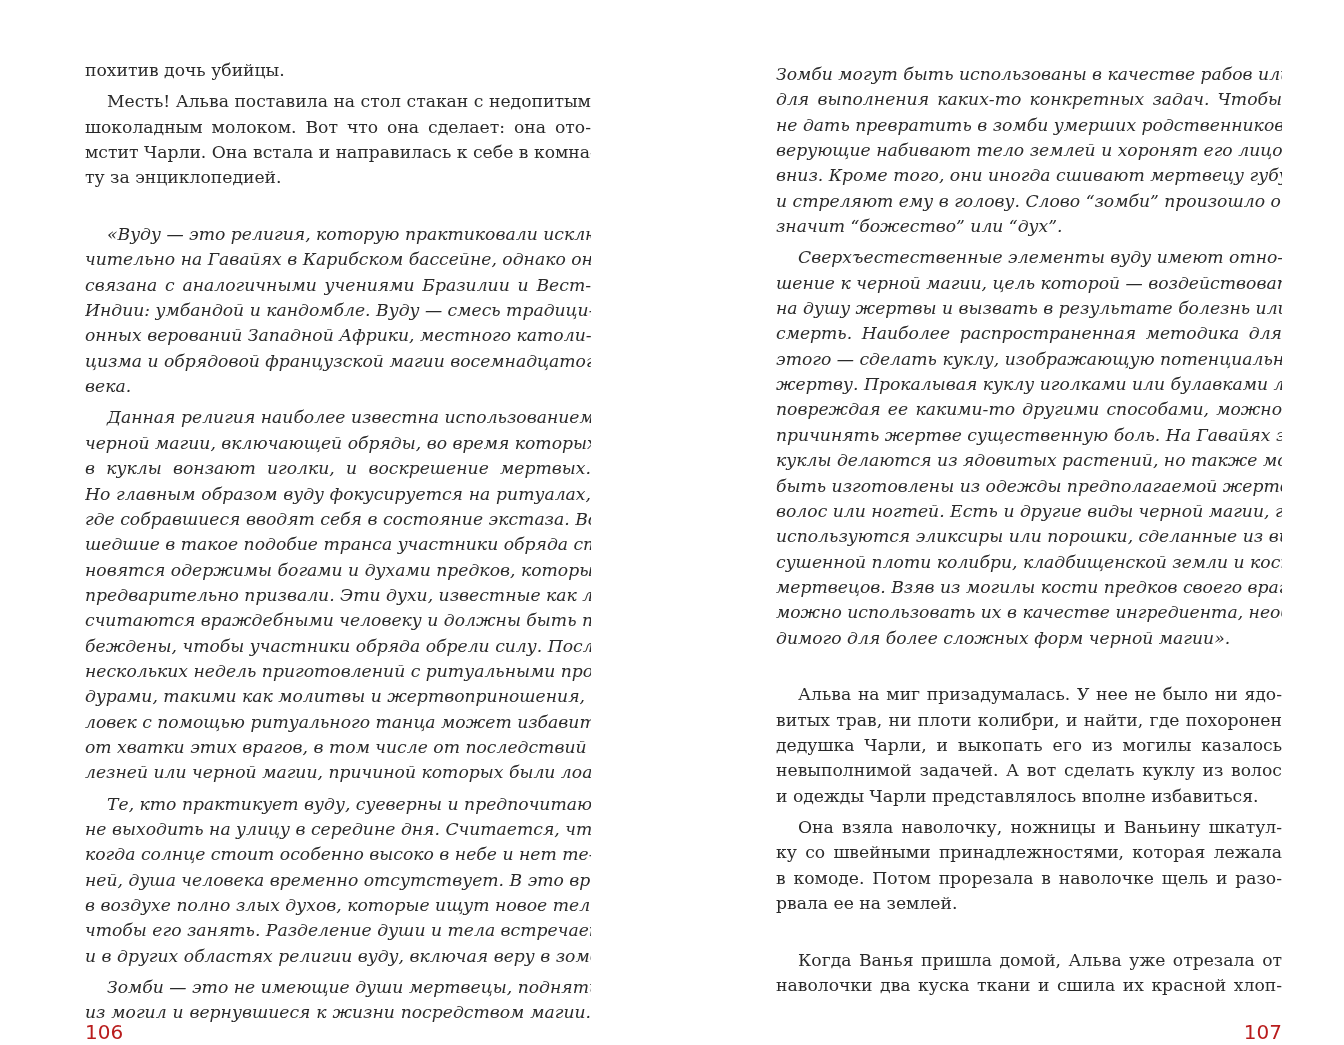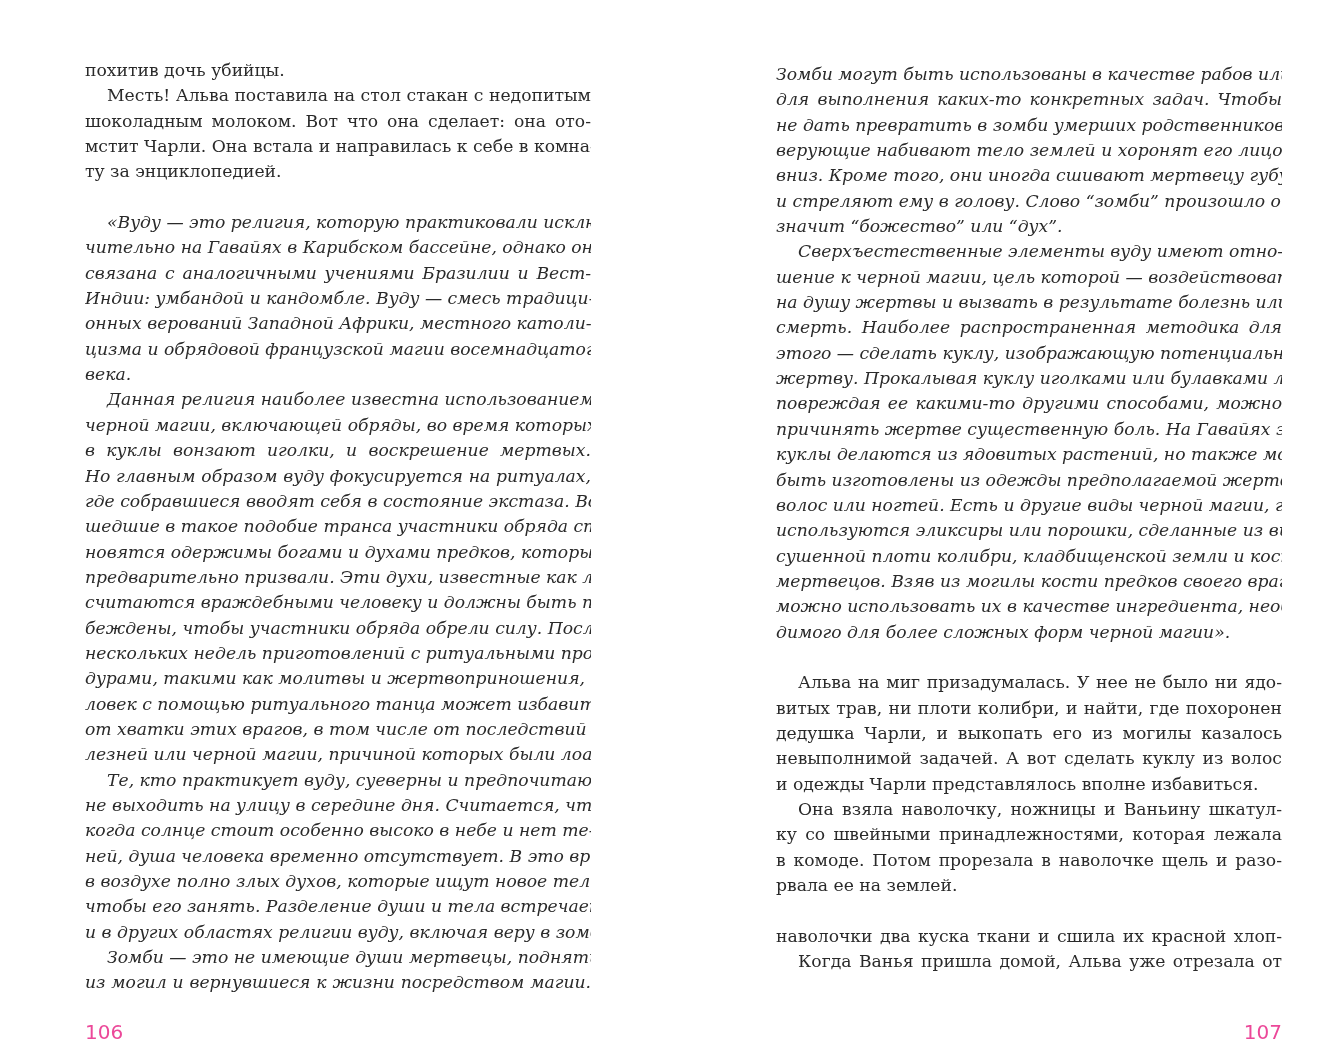--- a/index.html
+++ b/index.html
@@ -3,24 +3,24 @@
 <meta charset="utf-8">
 <style>
   html, body { margin: 0; padding: 0; background: #ffffff; }
   body { width: 1344px; height: 1045px; position: relative; overflow: hidden; color: #2a2a2a; }
   .page { position: absolute; top: 0; height: 1045px; }
   #page-left { left: 85px; width: 506px; }
   #page-right { left: 776px; width: 506px; }
   .text { position: absolute; left: 0; width: 506px; font-family: "DejaVu Serif", "Liberation Serif", serif; font-size: 17.2px; }
   .line { height: 25.35px; line-height: 25.35px; white-space: nowrap; text-align: justify; text-align-last: justify; overflow: hidden; }
   .line.last { text-align-last: left; }
-  .line.indent { padding-left: 22px; }
+  .line.indent { padding-left: 22px; margin-top: 6px; }
   .line.gap { height: 25.35px; }
   .italic { font-style: italic; }
-  .page-number { position: absolute; top: 1020px; font-family: "DejaVu Sans", "Liberation Sans", sans-serif; font-size: 20px; color: #ec4899; line-height: 24px; }
+  .page-number { position: absolute; top: 1020px; font-family: "DejaVu Sans", "Liberation Sans", sans-serif; font-size: 20px; color: #b91c1c; line-height: 24px; }
   #page-left .page-number { left: 0; }
   #page-right .page-number { right: 0; }
   #left-text { top: 58px; }
   #right-text { top: 62px; }
 </style>
 </head>
 <body>
 
 <div class="page" id="page-left">
   <div class="text" id="left-text">
@@ -115,18 +115,18 @@
         <div class="line last">и одежды Чарли представлялось вполне избавиться.</div>
       </div>
       <div class="paragraph">
         <div class="line indent">Она взяла наволочку, ножницы и Ваньину шкатул-</div>
         <div class="line">ку со швейными принадлежностями, которая лежала</div>
         <div class="line">в комоде. Потом прорезала в наволочке щель и разо-</div>
         <div class="line last">рвала ее на землей.</div>
       </div>
       <div class="line gap"></div>
       <div class="paragraph">
+        <div class="line indent">Когда Ванья пришла домой, Альва уже отрезала от</div>
         <div class="line">наволочки два куска ткани и сшила их красной хлоп-</div>
-        <div class="line indent">Когда Ванья пришла домой, Альва уже отрезала от</div>
       </div>
     </div>
   <div class="page-number">107</div>
 </div>
 
 </body></html>

